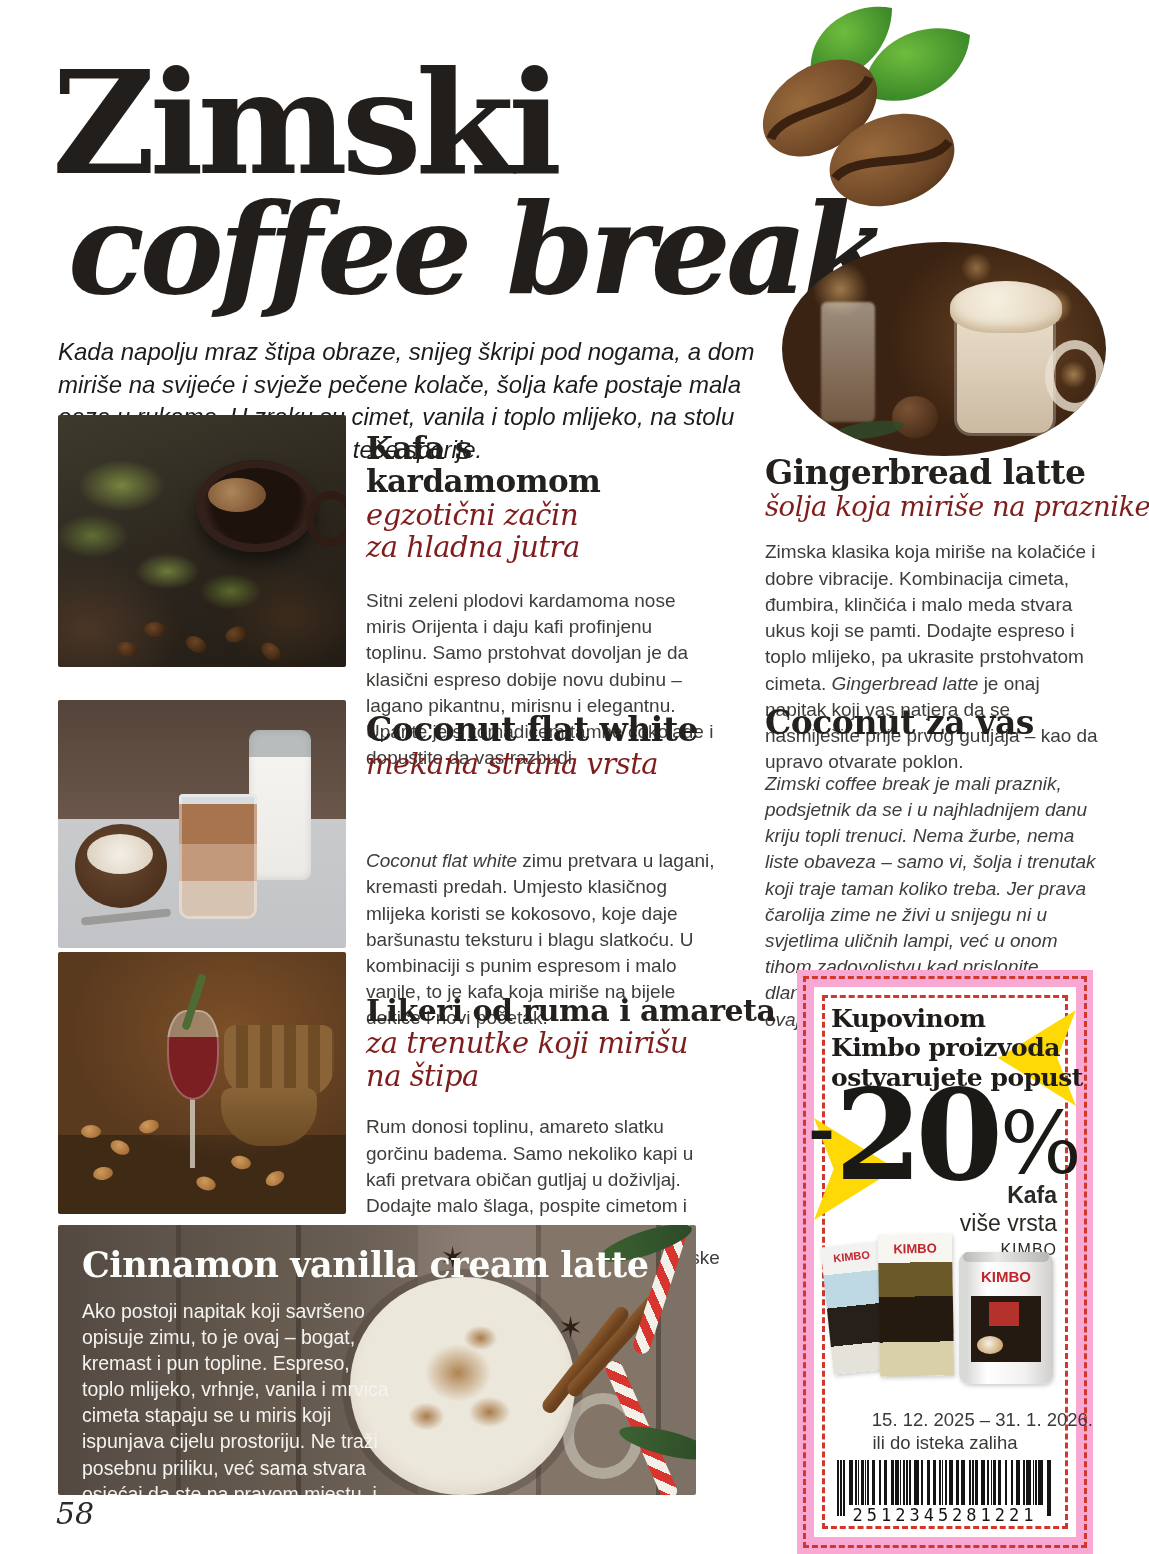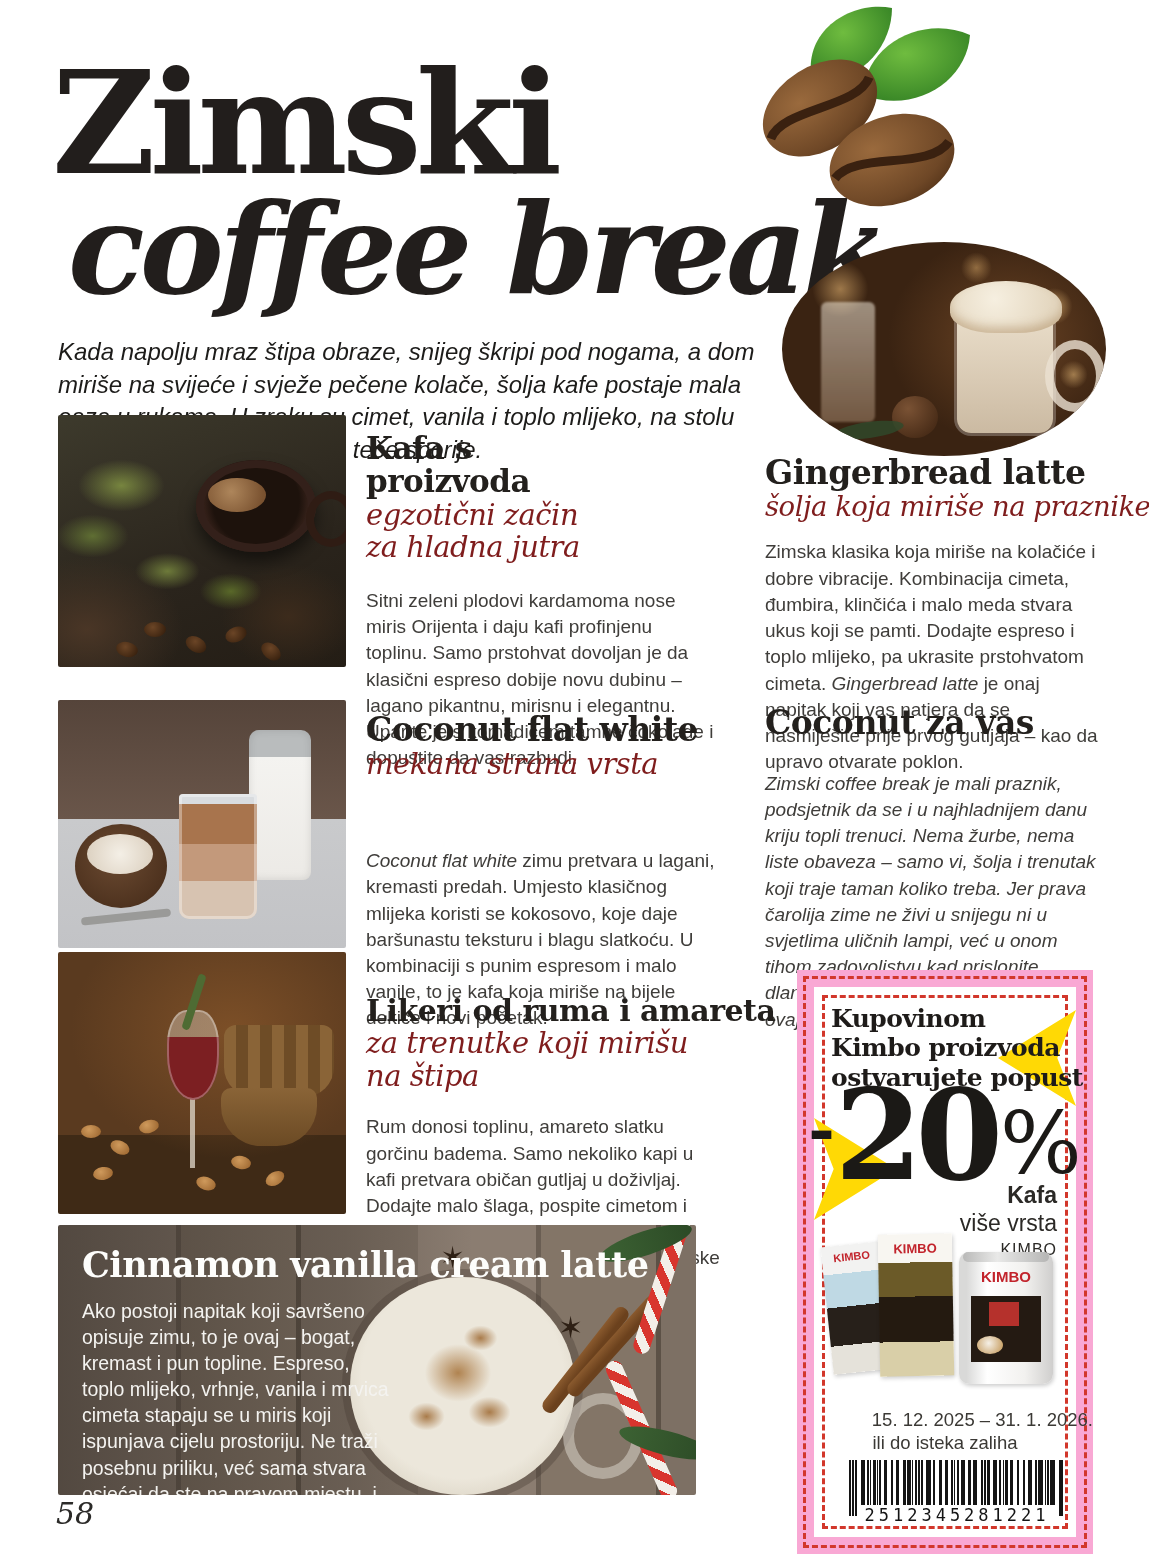--- a/index.html
+++ b/index.html
@@ -225,21 +225,21 @@
     background:linear-gradient(90deg,#b9b9b8,#e9e9e8 40%,#b5b5b4);}
   .prod-tin .brand{font-size:15px;margin-top:16px;}
   .prod-tin .label{position:absolute;left:12px;top:44px;width:70px;height:66px;background:#241a12;}
   .prod-tin .label::before{content:"";position:absolute;left:18px;top:6px;width:30px;height:24px;background:#b5312c;}
   .prod-tin .label::after{content:"";position:absolute;left:6px;bottom:8px;width:26px;height:18px;border-radius:50%;
     background:radial-gradient(circle at 45% 40%,#f5f0e7,#caa36a 80%);}
   .coupon-dates{position:absolute;left:0;top:438px;width:100%;text-align:right;z-index:4;
     font-size:18.5px;color:#3b3935;line-height:1.25;}
   .coupon-note{position:absolute;left:0;top:462px;width:100%;text-align:center;z-index:4;
     font-size:18.5px;color:#3b3935;}
-  .barcode{position:absolute;left:12px;top:490px;width:100%;text-align:center;z-index:4;}
+  .barcode{position:absolute;left:0;top:490px;width:100%;text-align:center;z-index:4;}
   .bars{
     display:inline-block;width:216px;height:56px;background-color:#fff;
     background-image:
       repeating-linear-gradient(90deg,#141414 0 2px,transparent 2px 6px),
       repeating-linear-gradient(90deg,transparent 0 3px,#141414 3px 5px,transparent 5px 11px),
       repeating-linear-gradient(90deg,#141414 0 1px,transparent 1px 7px);
   }
   .barcode .digits{
     display:block;margin-top:-15px;font-family:"DejaVu Sans Mono",monospace;
     font-size:17px;letter-spacing:4px;color:#141414;
@@ -302,21 +302,21 @@
     <div class="bean" style="left:30%;top:82%;"></div>
     <div class="bean" style="left:44%;top:88%;transform:rotate(30deg);"></div>
     <div class="bean" style="left:58%;top:84%;transform:rotate(-20deg);"></div>
     <div class="bean" style="left:20%;top:90%;transform:rotate(12deg);"></div>
     <div class="bean" style="left:70%;top:91%;transform:rotate(40deg);"></div>
   </div>
 
   <div class="sec" style="left:366px;top:432px;width:352px;">
     <div class="sec-h">
       <span class="nowrap">Kafa s</span><br>
-      <span class="nowrap">proizvoda</span>
+      <span class="nowrap">kardamomom</span>
     </div>
     <div class="sec-sub">
       <span class="nowrap">egzotični začin</span><br>
       <span class="nowrap">za hladna jutra</span>
     </div>
     <p class="sec-body" style="margin-top:24px;">Sitni zeleni plodovi kardamoma nose miris Orijenta i daju kafi profinjenu toplinu. Samo prstohvat dovoljan je da klasični espreso dobije novu dubinu – lagano pikantnu, mirisnu i elegantnu. Uparite je s komadićem tamne čokolade i dopustite da vas razbudi.</p>
   </div>
 
   <div class="sec" style="left:765px;top:455px;width:338px;">
     <div class="sec-h nowrap" style="font-size:33px;">Gingerbread latte</div>

